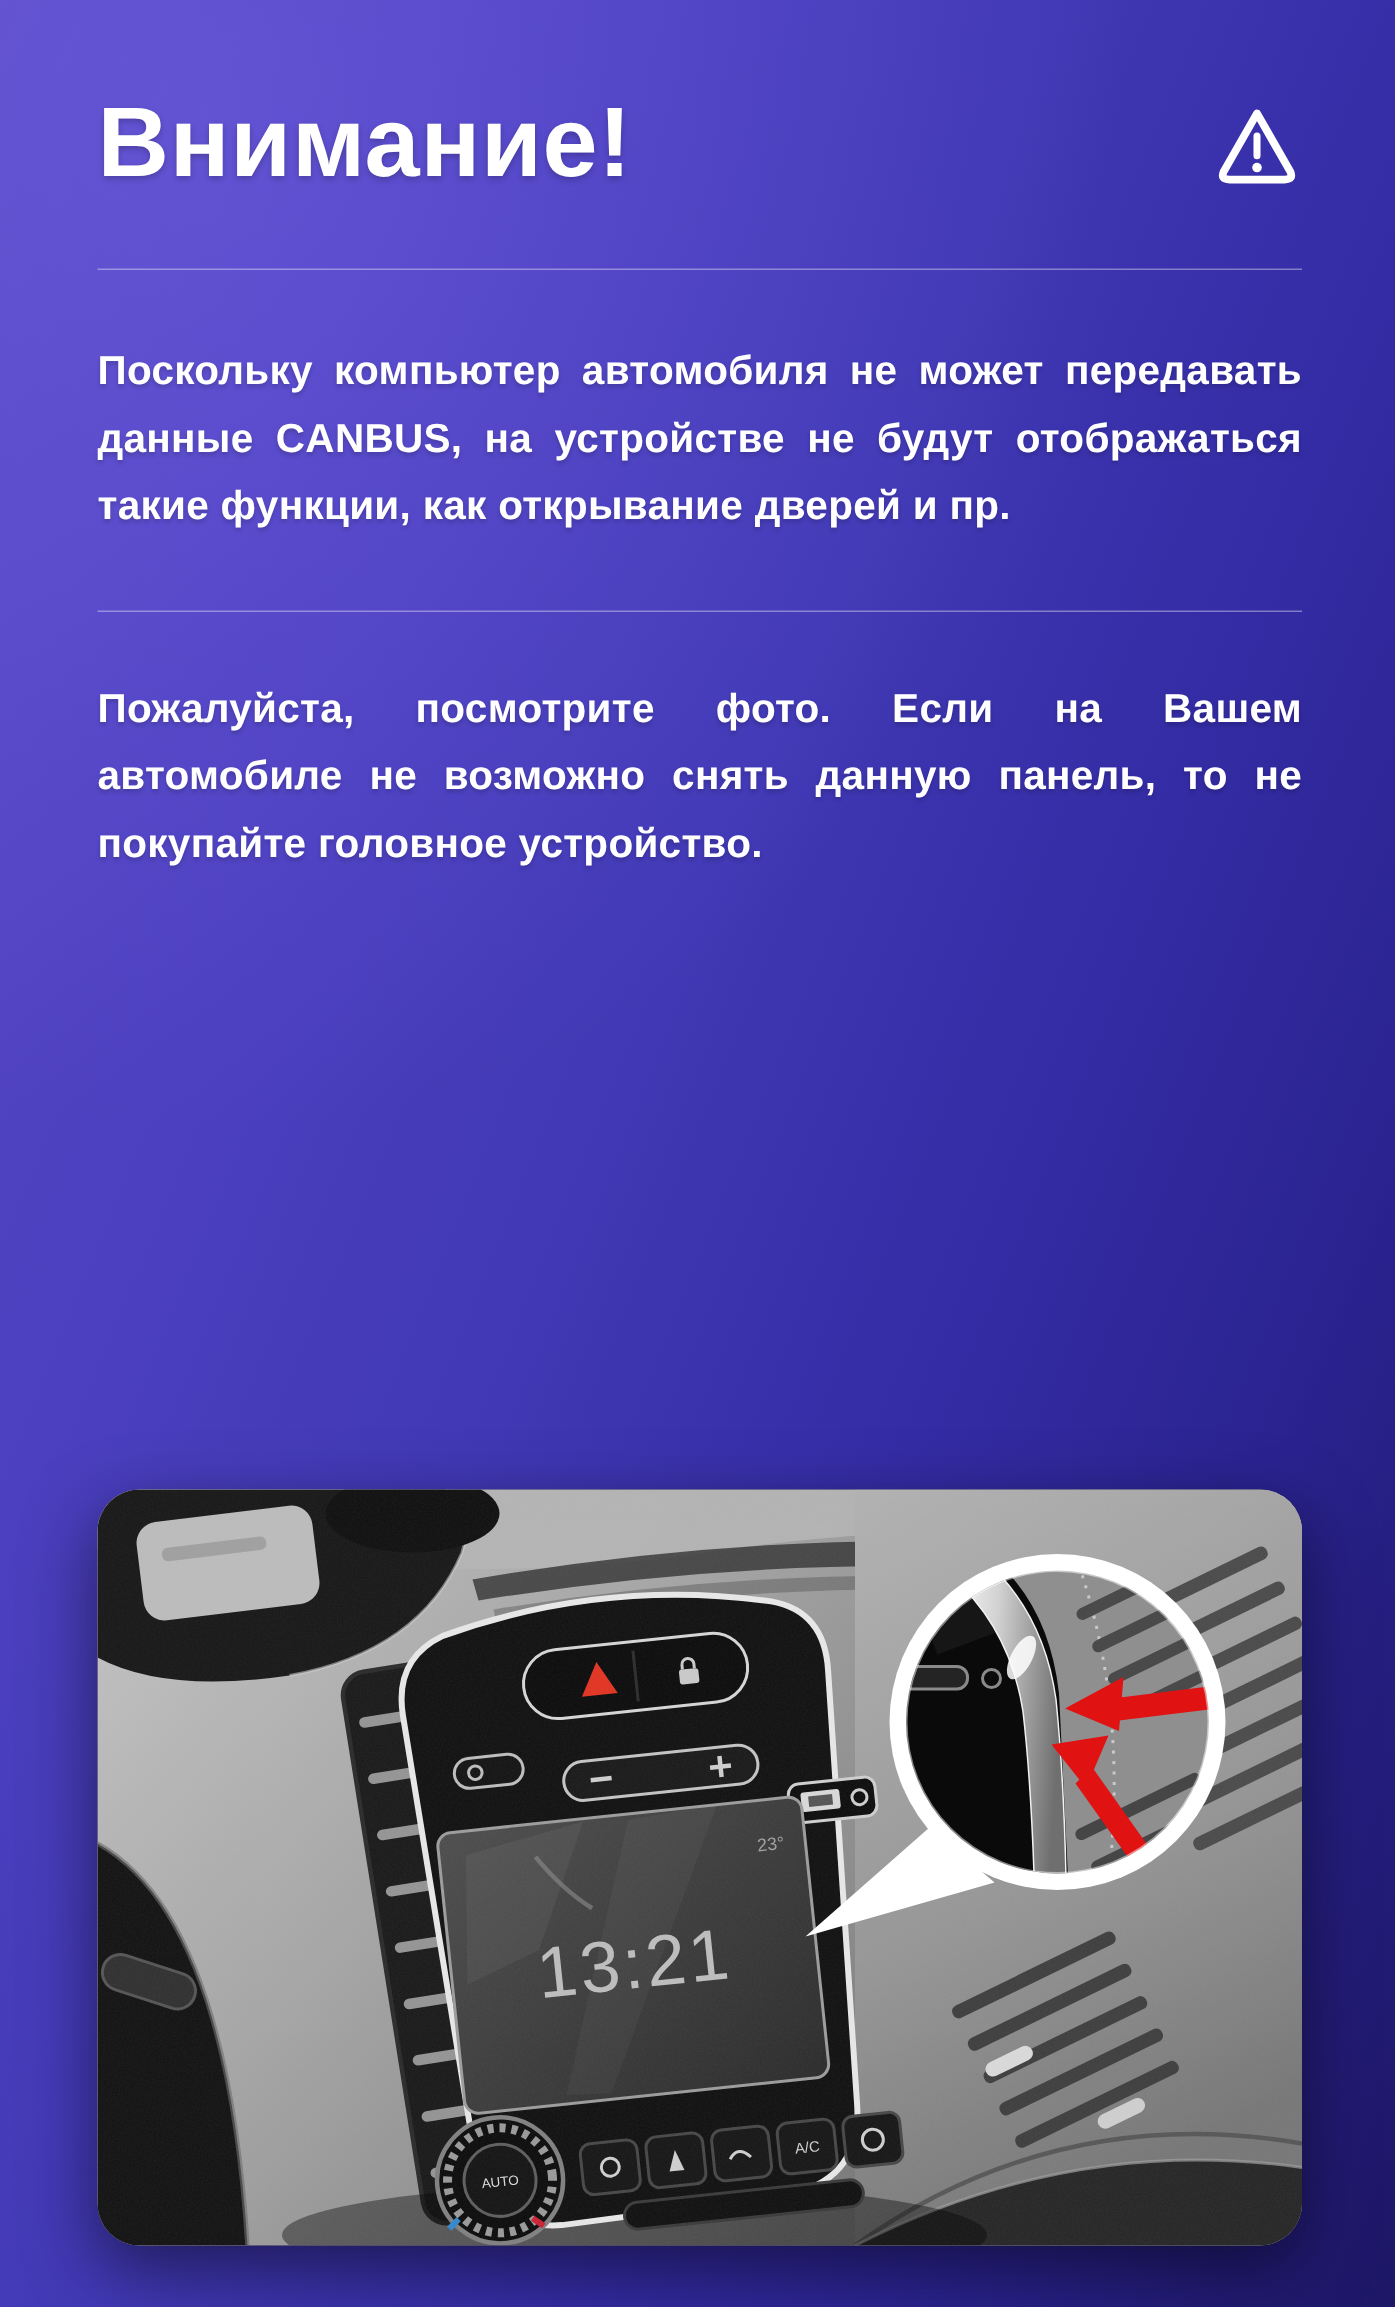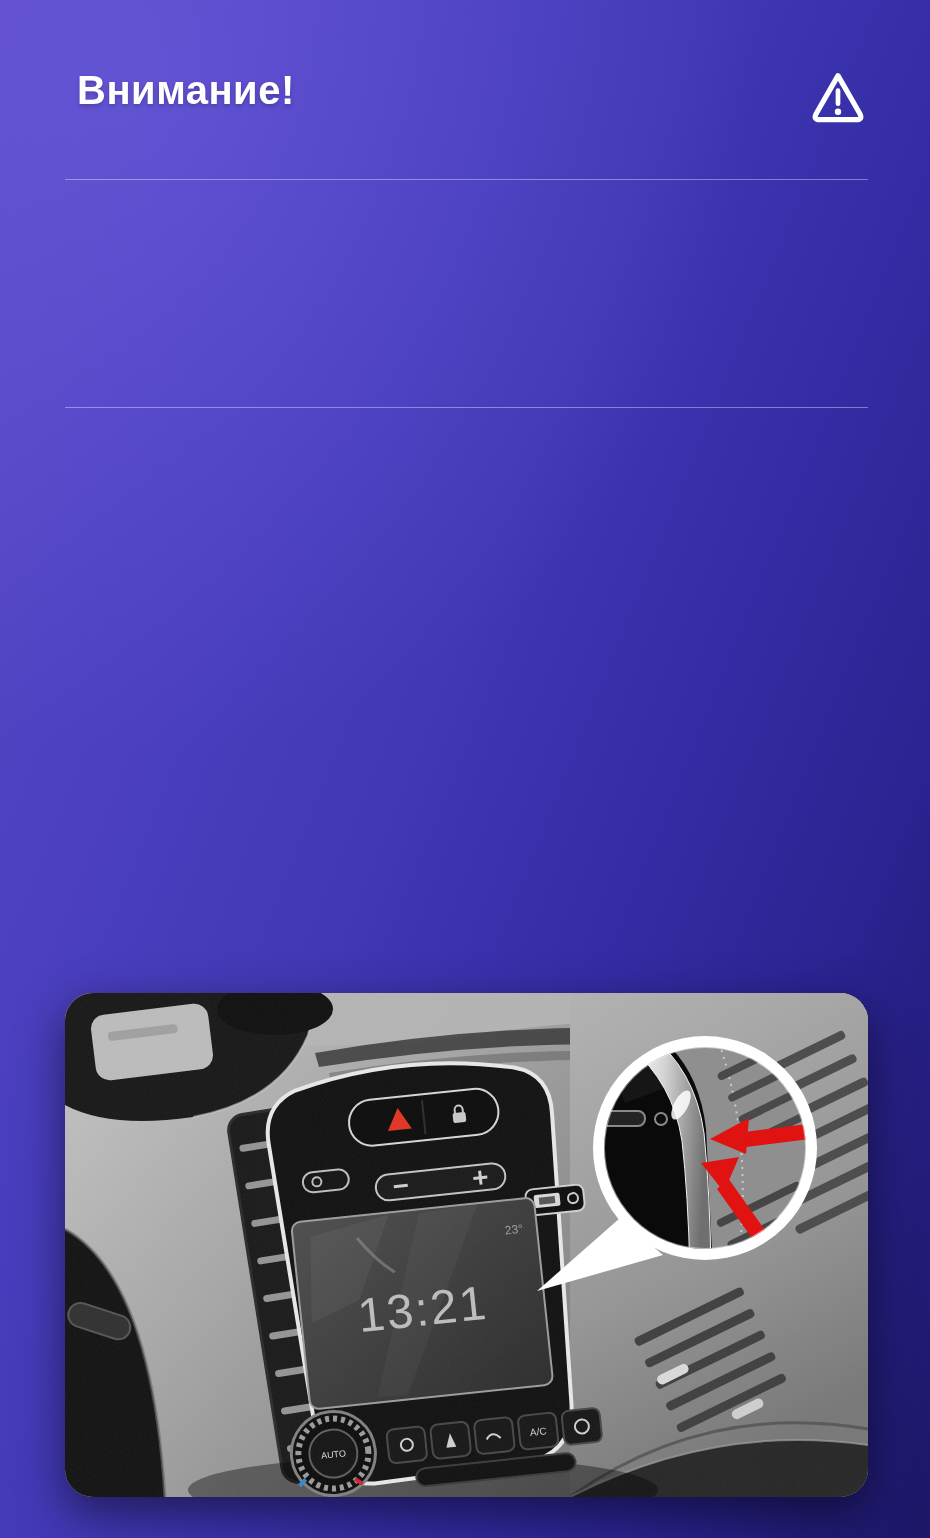--- a/index.html
+++ b/index.html
@@ -8,21 +8,21 @@
     width:930px;height:1538px;
     overflow:hidden;
     font-family:"Liberation Sans", sans-serif;
     color:#ffffff;
     background:
       radial-gradient(120% 80% at 15% 5%, rgba(120,104,235,0.38), rgba(120,104,235,0) 55%),
       linear-gradient(112deg,#5b4bc8 0%,#4c40c0 26%,#4038b4 46%,#342ca4 64%,#2a2390 80%,#1d1766 100%);
   }
   .header{position:absolute;left:65px;top:56px;width:803px;}
   .title{
-    margin:12px;font-size:40px;font-weight:bold;letter-spacing:0.5px;
+    margin:0;font-size:66px;font-weight:bold;letter-spacing:0.5px;
     text-shadow:0 2px 4px rgba(0,0,0,0.22);
   }
   .warn-icon{position:absolute;top:6px;right:0;width:60px;height:76px;display:block;}
   .divider{
     position:absolute;left:65px;width:803px;height:1px;border:0;margin:0;
     background:rgba(255,255,255,0.38);
   }
   .divider-top{top:179px;}
   .divider-mid{top:407px;}
   .para{
@@ -52,24 +52,26 @@
       <svg viewBox="0 0 64 76" width="60" height="76" aria-hidden="true">
         <path d="M32 12 L55.5 53 Q58.5 59 51.5 59 L12.5 59 Q5.5 59 8.5 53 Z" fill="none" stroke="#ffffff" stroke-width="5.5" stroke-linejoin="round"></path>
         <line x1="32" y1="28" x2="32" y2="42" stroke="#ffffff" stroke-width="5" stroke-linecap="round"></line>
         <circle cx="32" cy="50.5" r="3.4" fill="#ffffff"></circle>
       </svg>
     </span>
   </div>
 
   <hr class="divider divider-top">
 
+  <p class="para para-canbus">Поскольку компьютер автомобиля не может передавать данные CANBUS, на устройстве не будут отображаться такие функции, как открывание дверей и пр.</p>
 
   <hr class="divider divider-mid">
 
   <div class="text-block">
+    <p class="para">Пожалуйста, посмотрите фото. Если на Вашем автомобиле не возможно снять данную панель, то не покупайте головное устройство.</p>
   </div>
 
   <figure class="photo" style="margin:0;">
     <svg viewBox="0 0 803 504" aria-hidden="true">
       <defs>
         <linearGradient id="gDash" x1="0" y1="0" x2="1" y2="0.55">
           <stop offset="0" stop-color="#c6c6c6"></stop>
             <stop offset="0.4" stop-color="#a6a6a6"></stop>
           <stop offset="0.7" stop-color="#8b8b8b"></stop>
             <stop offset="1" stop-color="#6d6d6d"></stop>

